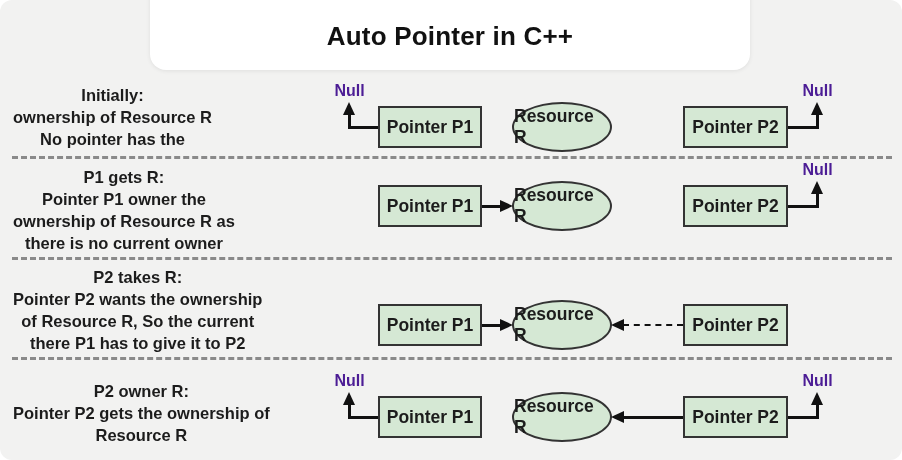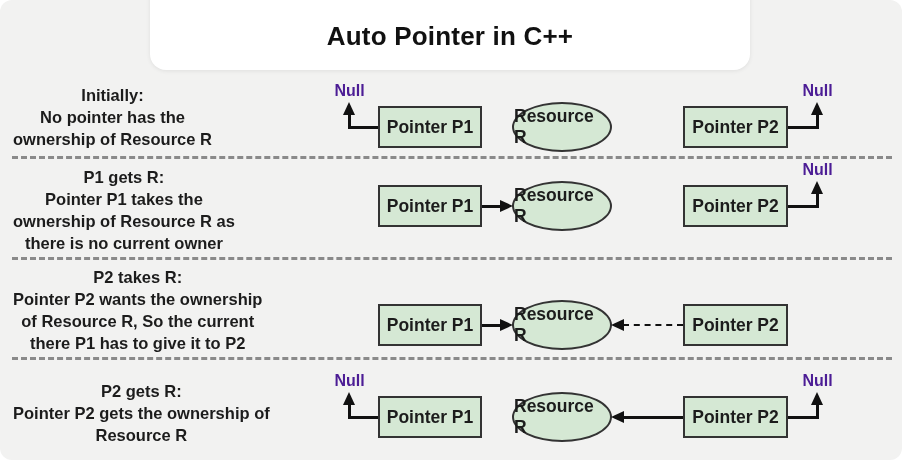--- a/index.html
+++ b/index.html
@@ -52,37 +52,37 @@
 </head>
 <body>
 
 <div id="canvas" style="--bg: #f2f2f1; --card: #ffffff; --fill: #d5e8d4; --stroke: #333333; --line: #111111; --divider: #8a8a8a; --text: #1c1c1c;">
   <div class="title-card">
     <div class="title-text">Auto Pointer in C++</div>
   </div>
 
 <div class="row-text" style="top: 84px;">
       <div>Initially:</div>
+      <div>ownership of Resource R</div>
       <div>No pointer has the</div>
-      <div>ownership of Resource R</div>
     </div>
     <div class="shape-box" style="left: 378px; top: 106px; width: 104px; height: 42px;">Pointer P1</div>
     <div class="shape-box shape-ellipse" style="left: 512px; top: 102px; width: 100px; height: 50px;">Resource R</div>
     <div class="shape-box" style="left: 683px; top: 106px; width: 105px; height: 42px;">Pointer P2</div>
     <div class="hline" style="left: 348px; top: 125.5px; width: 30px;"></div>
     <div class="vline" style="left: 348px; top: 114px; height: 13px;"></div>
     <div class="ah-up" style="left: 343px; top: 102px;"></div>
     <div class="null-label" style="left: 317.5px; top: 82px;">Null</div>
     <div class="hline" style="left: 788px; top: 125.5px; width: 31px;"></div>
     <div class="vline" style="left: 816px; top: 114px; height: 13px;"></div>
     <div class="ah-up" style="left: 811px; top: 102px;"></div>
     <div class="null-label" style="left: 785.5px; top: 82px;">Null</div>
     <div class="row-text" style="top: 166px;">
       <div>P1 gets R:</div>
-      <div>Pointer P1 takes the</div>
+      <div>Pointer P1 owner the</div>
       <div>ownership of Resource R as</div>
       <div>there is no current owner</div>
     </div>
     <div class="shape-box" style="left: 378px; top: 185px; width: 104px; height: 42px;">Pointer P1</div>
     <div class="shape-box shape-ellipse" style="left: 512px; top: 181px; width: 100px; height: 50px;">Resource R</div>
     <div class="shape-box" style="left: 683px; top: 185px; width: 105px; height: 42px;">Pointer P2</div>
     <div class="hline" style="left: 788px; top: 204.5px; width: 31px;"></div>
     <div class="vline" style="left: 816px; top: 193px; height: 13px;"></div>
     <div class="ah-up" style="left: 811px; top: 181px;"></div>
     <div class="null-label" style="left: 785.5px; top: 161px;">Null</div>
@@ -95,21 +95,21 @@
       <div>there P1 has to give it to P2</div>
     </div>
     <div class="shape-box" style="left: 378px; top: 304px; width: 104px; height: 42px;">Pointer P1</div>
     <div class="shape-box shape-ellipse" style="left: 512px; top: 300px; width: 100px; height: 50px;">Resource R</div>
     <div class="shape-box" style="left: 683px; top: 304px; width: 105px; height: 42px;">Pointer P2</div>
     <div class="hline" style="left: 482px; top: 323.5px; width: 18px;"></div>
     <div class="ah-right" style="left: 500px; top: 319px;"></div>
     <div class="ah-left" style="left: 611px; top: 319px;"></div>
     <div class="dashline" style="left: 623px; top: 323.5px; width: 60px;"></div>
     <div class="row-text" style="top: 380px;">
-      <div>P2 gets R:</div>
+      <div>P2 owner R:</div>
       <div>Pointer P2 gets the ownership of</div>
       <div>Resource R</div>
     </div>
     <div class="shape-box" style="left: 378px; top: 396px; width: 104px; height: 42px;">Pointer P1</div>
     <div class="shape-box shape-ellipse" style="left: 512px; top: 392px; width: 100px; height: 50px;">Resource R</div>
     <div class="shape-box" style="left: 683px; top: 396px; width: 105px; height: 42px;">Pointer P2</div>
     <div class="hline" style="left: 348px; top: 415.5px; width: 30px;"></div>
     <div class="vline" style="left: 348px; top: 404px; height: 13px;"></div>
     <div class="ah-up" style="left: 343px; top: 392px;"></div>
     <div class="null-label" style="left: 317.5px; top: 372px;">Null</div>

